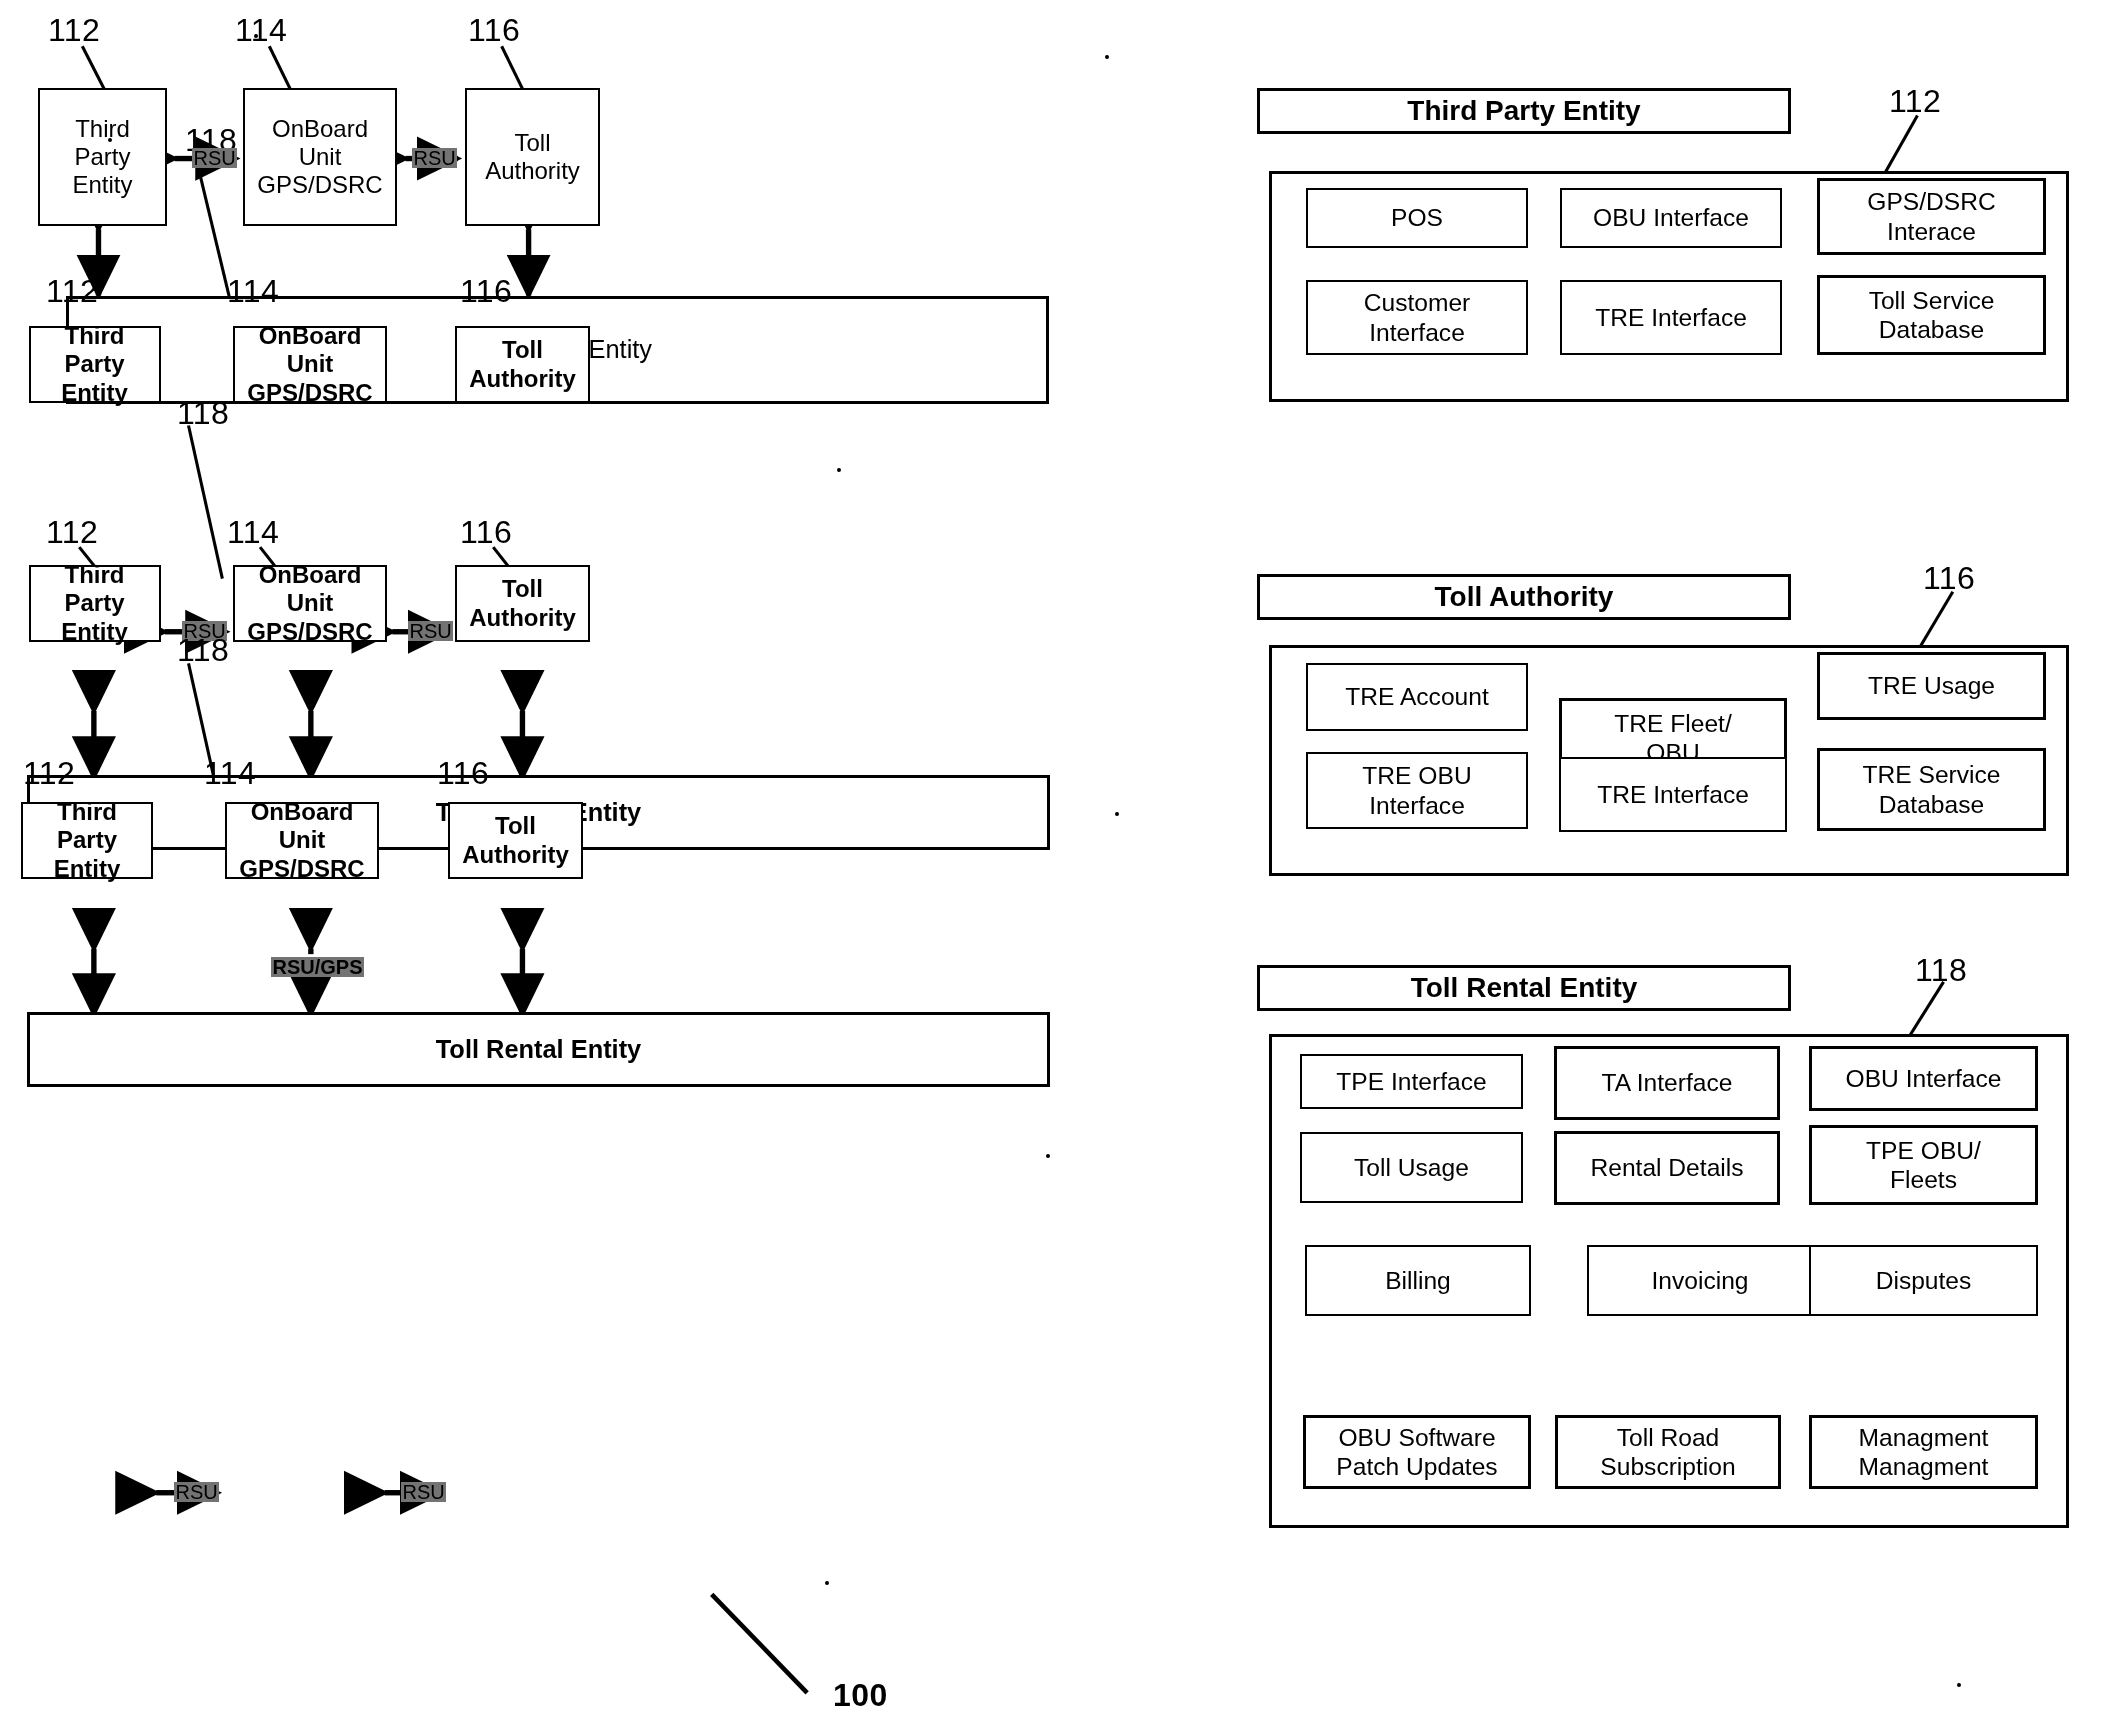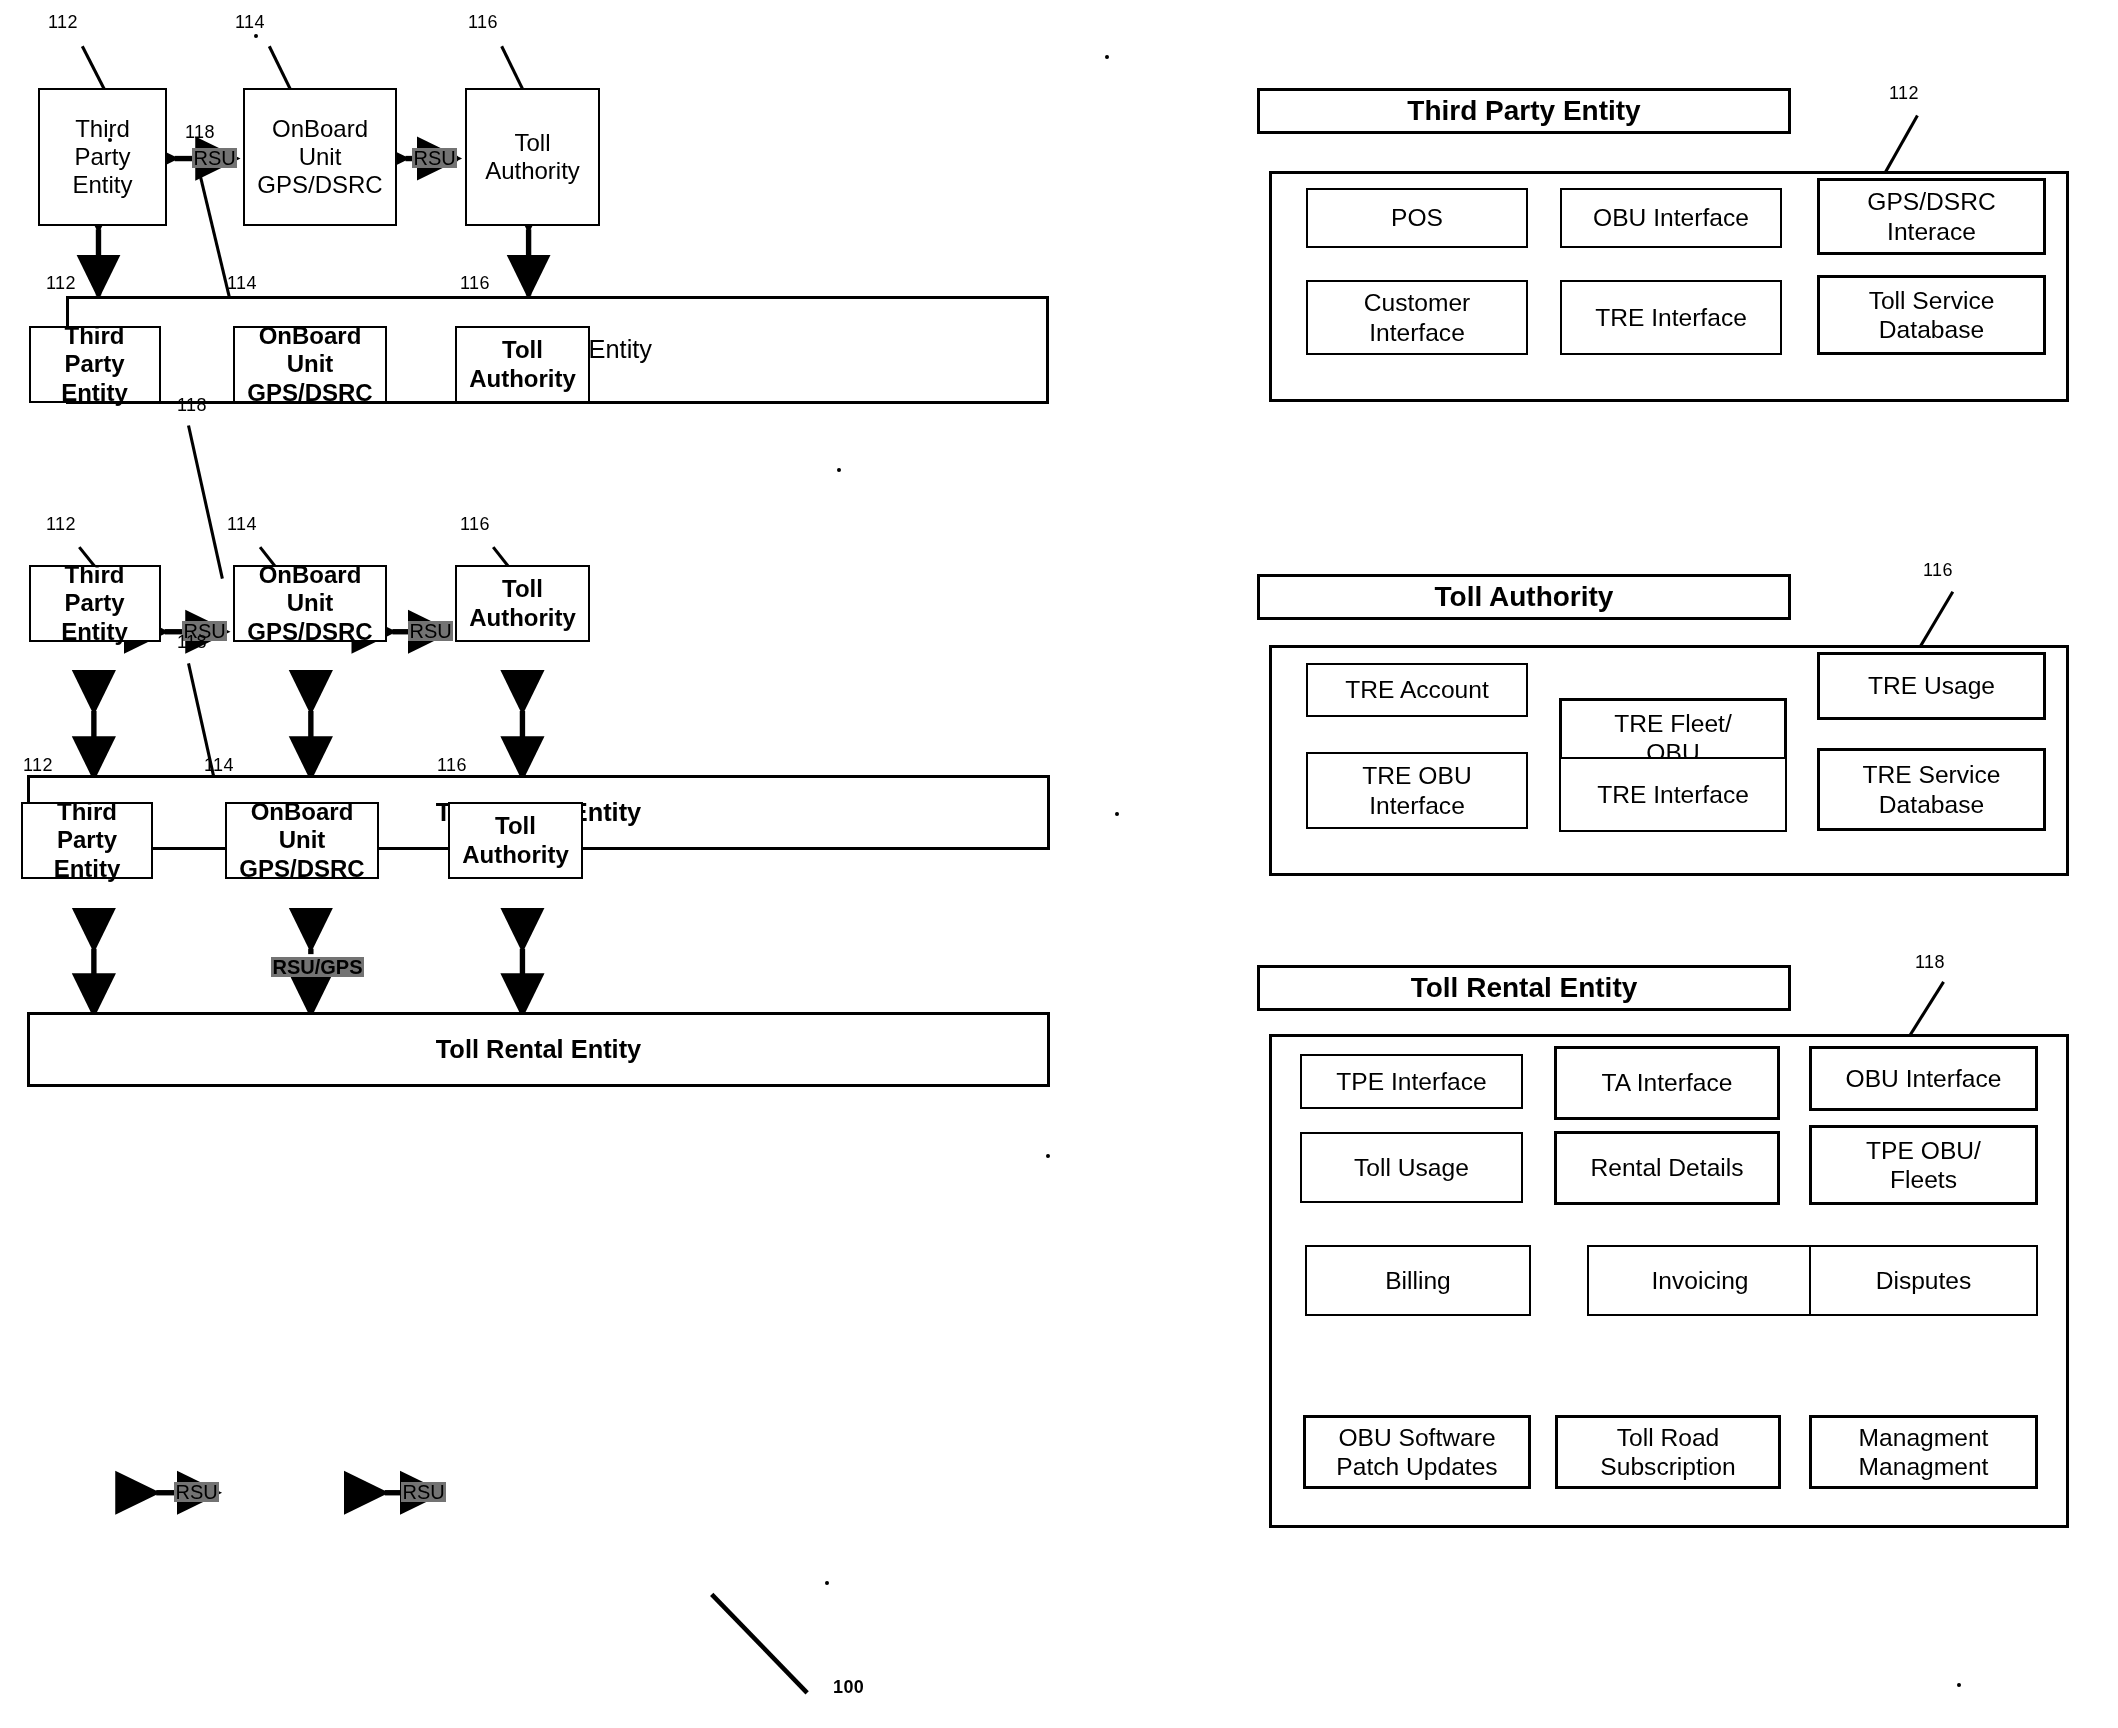--- a/index.html
+++ b/index.html
@@ -46,21 +46,21 @@
     align-items: center;
     justify-content: center;
     font-size: 25.4px;
     line-height: 1.15;
   }
   .ebar.bold { font-weight: bold; }
 
   
   .refnum {
     position: absolute;
-    font-size: 18px;
+    font-size: 32px;
     letter-spacing: 0.4px;
     white-space: nowrap;
     font-family: "Liberation Sans", "DejaVu Sans", sans-serif;
   }
 
   
   .conn-label {
     position: absolute;
     font-size: 20px;
     background: #737373;
@@ -354,21 +354,21 @@
 
   <div class="panel">
     <div class="refnum" style="left:1923px; top:560px;">116</div>
 
     <div class="panel-body" style="left:1269px; top:645px; width:800px; height:231px;"></div>
 
     <div class="panel-header" style="left:1257px; top:574px; width:534px; height:46px;">
       <span>Toll Authority</span>
     </div>
 
-    <div class="cell thin" style="left:1306px; top:663px; width:222px; height:54px;">
+    <div class="cell thin" style="left:1306px; top:663px; width:222px; height:68px;">
       <span>TRE Account</span>
     </div>
     <div class="cell" style="left:1559px; top:652px; width:228px; height:80px;margin-top:46px;">
       <span>
         <span>TRE Fleet/</span><br>
         <span>OBU</span>
       </span>
     </div>
     <div class="cell" style="left:1817px; top:652px; width:229px; height:68px;">
       <span>TRE Usage</span>

